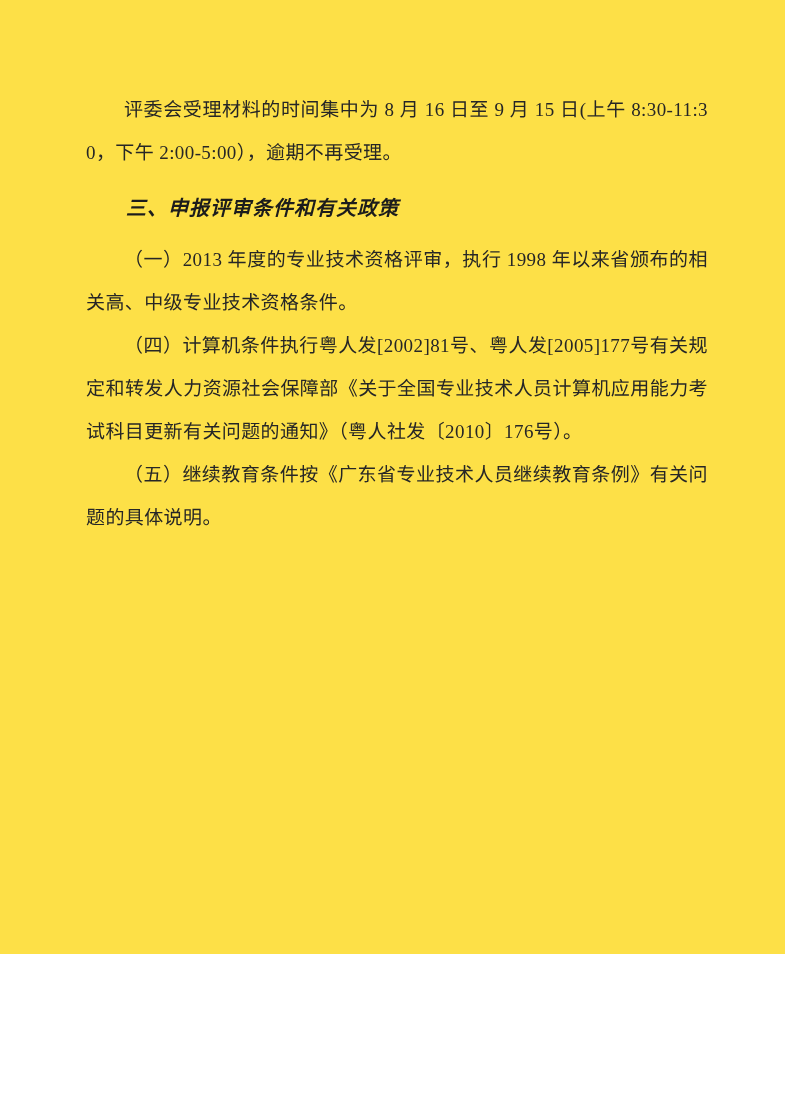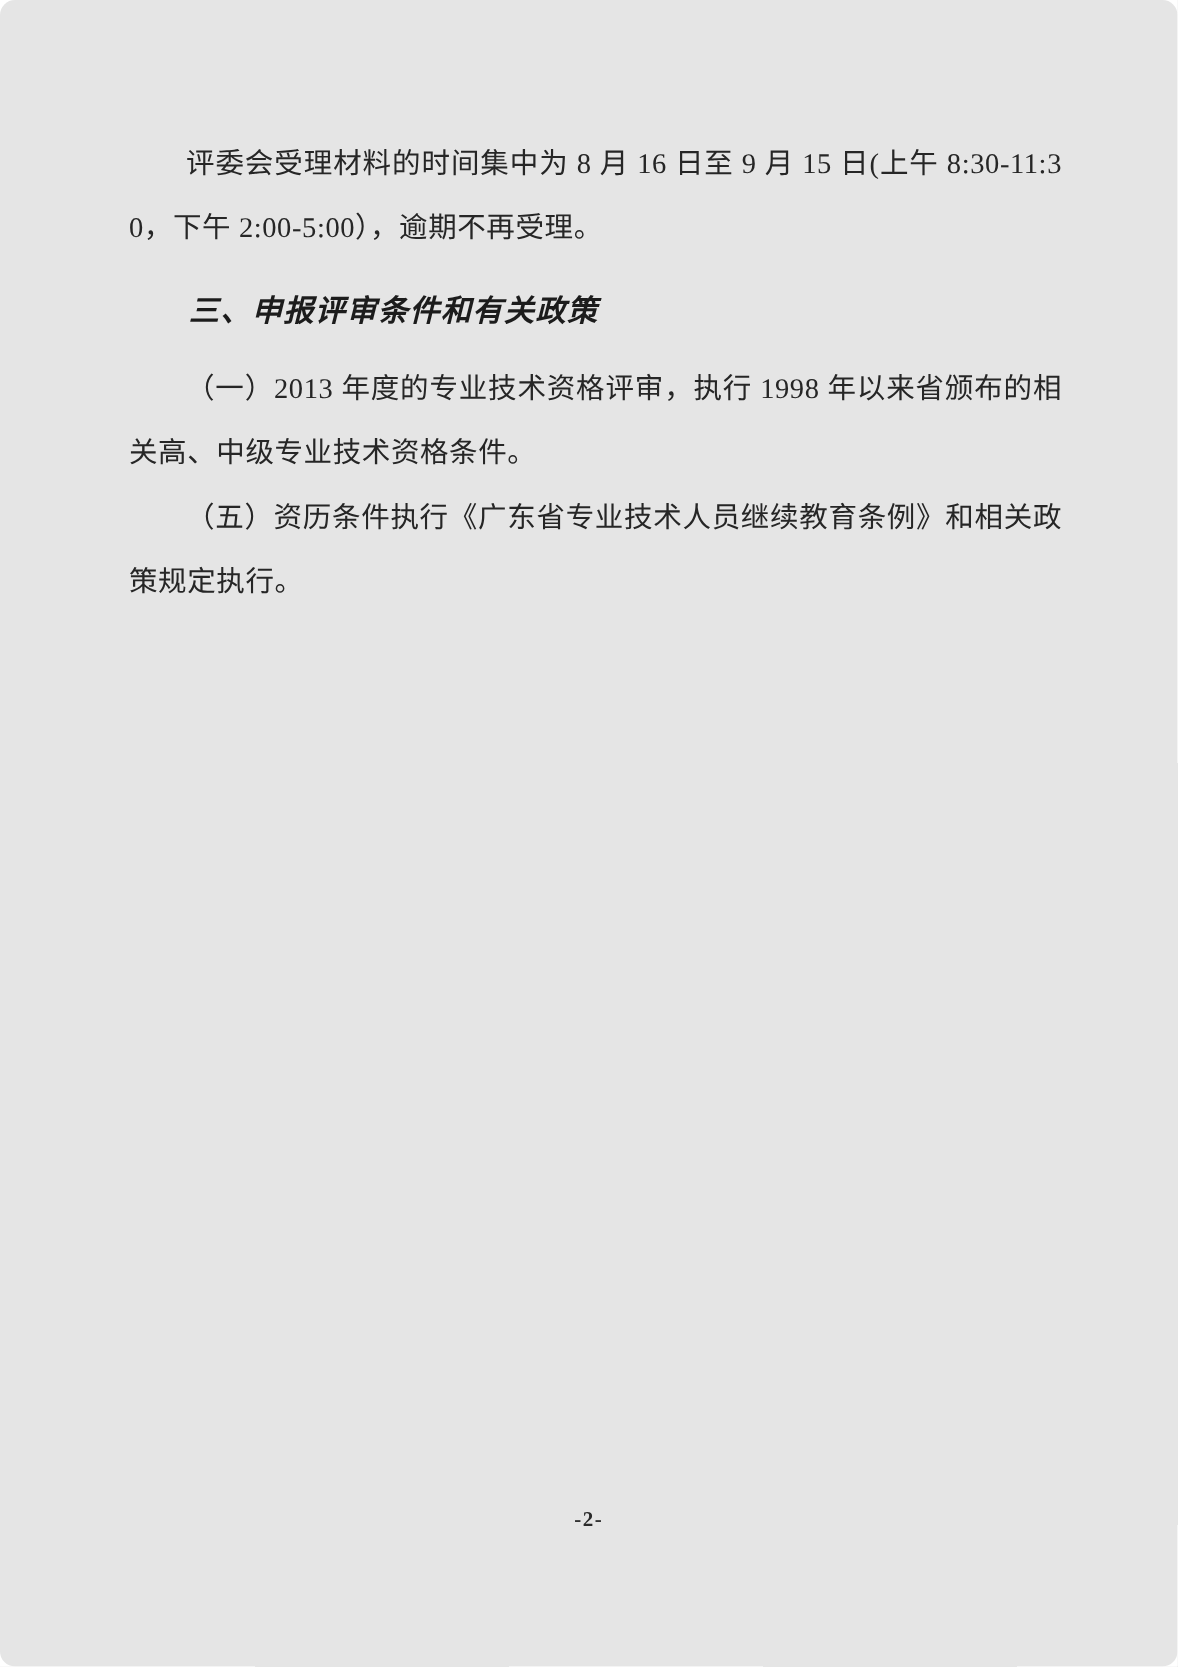--- a/index.html
+++ b/index.html
@@ -4,27 +4,26 @@
 <style>
   * { margin: 0; padding: 0; box-sizing: border-box; }
 
   html, body {
     background: #ffffff;
   }
 
   .page {
     position: relative;
     width: 785px;
-    height: 1111px;
+    height: 954px;
     margin: 0 auto;
-    background: #e5e5e5;
+    background: #fde047;
     overflow: hidden;
     font-family: "Liberation Serif", "DejaVu Serif", serif;
     color: #262626;
-    border-radius: 10px;
   }
 
   .content {
     position: absolute;
     top: 88px;
     left: 86px;
     width: 622px;
   }
 
   .para {
@@ -69,19 +68,20 @@
 <div class="page">
   <div class="content">
     <p class="para">评委会受理材料的时间集中为 8 月 16 日至 9 月 15 日(上午 8:30-11:30，下午 2:00-5:00），逾期不再受理。</p>
 
     <h2 class="heading">三、申报评审条件和有关政策</h2>
 
     <p class="para">（一）2013 年度的专业技术资格评审，执行 1998 年以来省颁布的相关高、中级专业技术资格条件。</p>
 
 
 
+    <p class="para">（四）计算机条件执行粤人发[2002]81号、粤人发[2005]177号有关规定和转发人力资源社会保障部《关于全国专业技术人员计算机应用能力考试科目更新有关问题的通知》（粤人社发〔2010〕176号）。</p>
 
-    <p class="para">（五）资历条件执行《广东省专业技术人员继续教育条例》和相关政策规定执行。</p>
+    <p class="para">（五）继续教育条件按《广东省专业技术人员继续教育条例》有关问题的具体说明。</p>
 
   </div>
 
   <div class="page-number">-2-</div>
 </div>
 
 </body></html>

